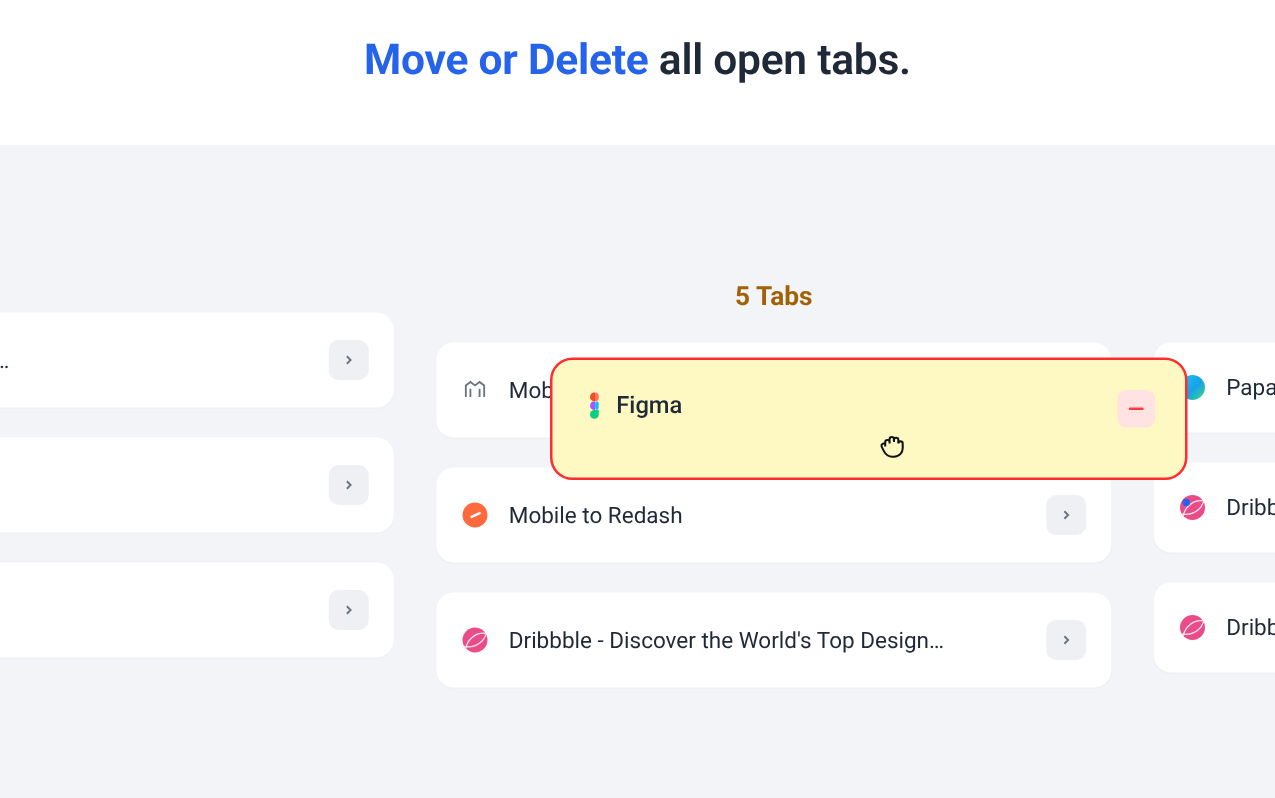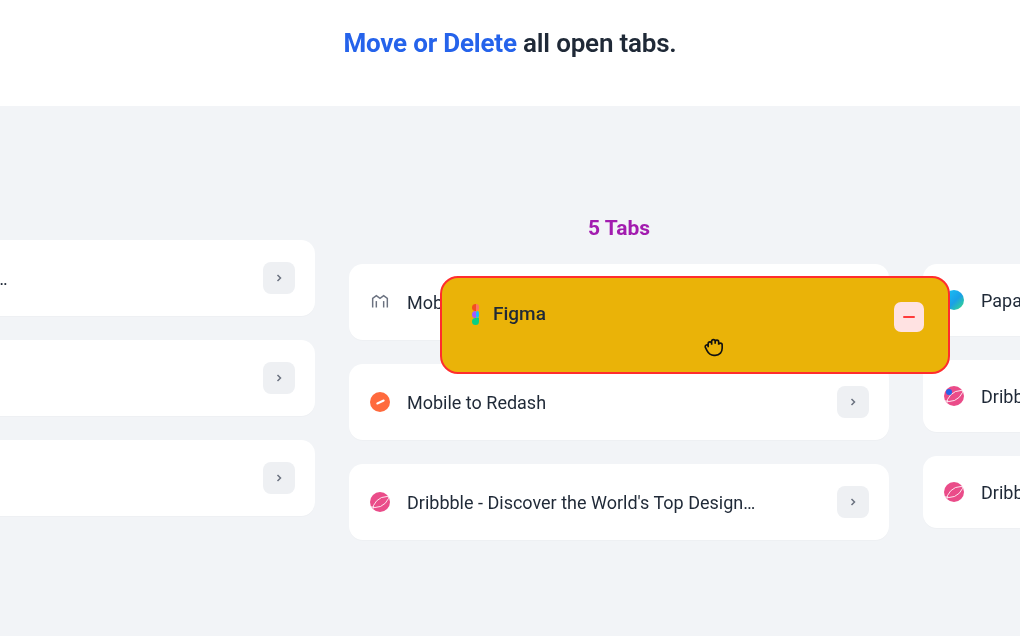--- a/index.html
+++ b/index.html
@@ -9,21 +9,21 @@
     height: 638px;
     overflow: hidden;
     background: #fff;
     position: relative;
   }
   .hero {
     text-align: center;
     padding: 28px 0 48px;
   }
   .hero h1 {
-    font-size: 26px;
+    font-size: 34px;
     font-weight: 600;
     color: #1f2937;
     letter-spacing: -0.2px;
   }
   .hero h1 .accent {
     color: #2563eb;
     font-weight: 700;
   }
   .panel {
     background: #f2f4f7;
@@ -40,21 +40,21 @@
   }
   .col {
     flex: 0 0 540px;
     display: flex;
     flex-direction: column;
   }
   .col-header {
     text-align: center;
     font-weight: 700;
     font-size: 21px;
-    color: #a21caf;
+    color: #a16207;
     margin-bottom: 24px;
   }
   .card {
     background: #fff;
     border-radius: 14px;
     padding: 22px 20px;
     display: flex;
     align-items: center;
     box-shadow: 0 1px 1px rgba(0,0,0,0.02);
     margin-bottom: 24px;
@@ -90,21 +90,21 @@
     cursor: pointer;
   }
   .chev svg { stroke:#6b7280; }
 
   
   .drag-card {
     position: absolute;
     top: 170px;
     left: 440px;
     width: 510px;
-    background: #eab308;
+    background: #fef9c3;
     border: 2px solid #ff2d2d;
     border-radius: 18px;
     padding: 24px 24px 40px 30px;
     display: flex;
     align-items: flex-start;
     z-index: 10;
   }
   .drag-card .icon { margin-top:2px; }
   .drag-card .label {
     font-size: 19px;

